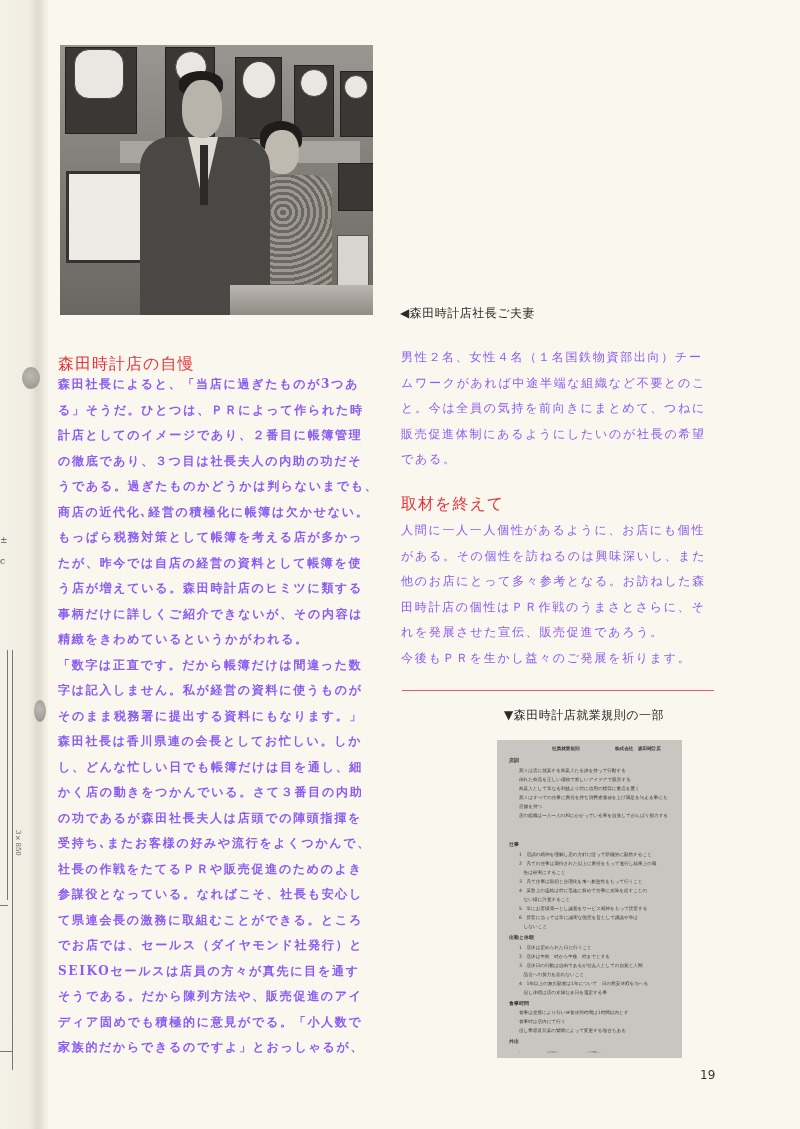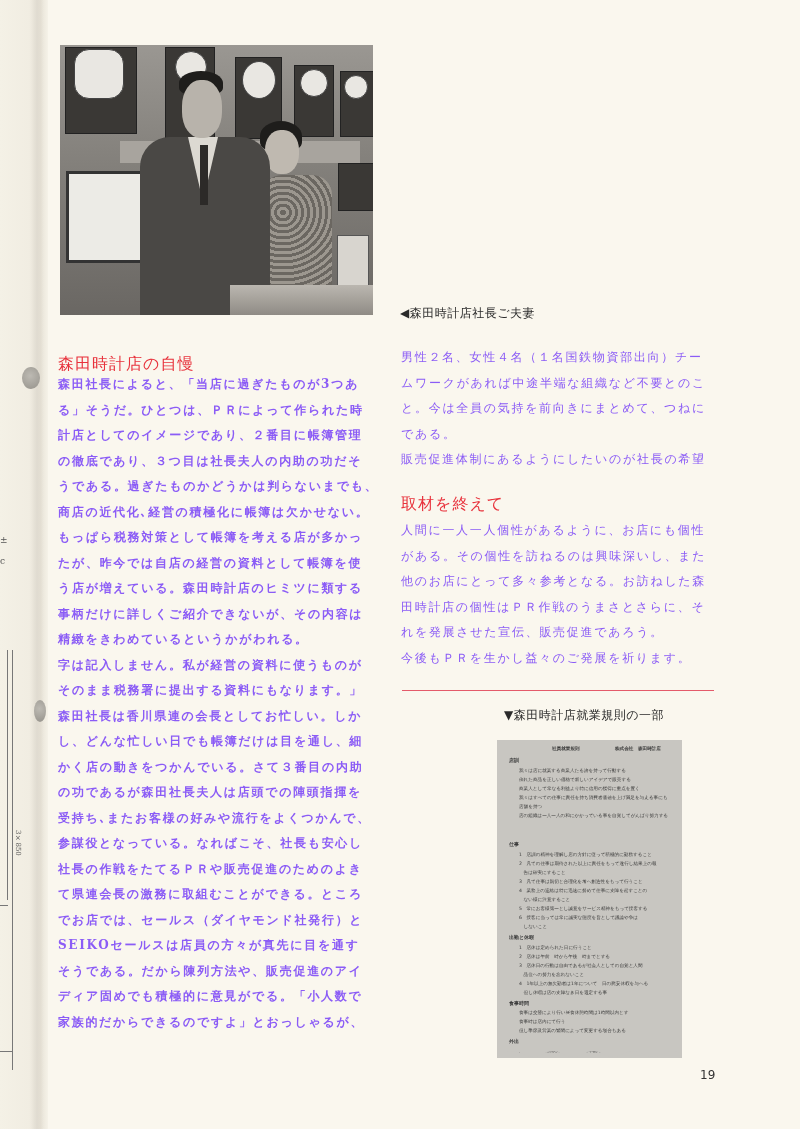--- a/index.html
+++ b/index.html
@@ -131,43 +131,44 @@
   <span class="line">る」そうだ。ひとつは、ＰＲによって作られた時</span>
   <span class="line">計店としてのイメージであり、２番目に帳簿管理</span>
   <span class="line">の徹底であり、３つ目は社長夫人の内助の功だそ</span>
   <span class="line">うである。過ぎたものかどうかは判らないまでも、</span>
   <span class="line">商店の近代化､経営の積極化に帳簿は欠かせない。</span>
   <span class="line">もっぱら税務対策として帳簿を考える店が多かっ</span>
   <span class="line">たが、昨今では自店の経営の資料として帳簿を使</span>
   <span class="line">う店が増えている。森田時計店のヒミツに類する</span>
   <span class="line">事柄だけに詳しくご紹介できないが、その内容は</span>
   <span class="line">精緻をきわめているというかがわれる。</span>
+  <span class="line">「数字は正直です。だから帳簿だけは間違った数</span>
   <span class="line">字は記入しません。私が経営の資料に使うものが</span>
   <span class="line">そのまま税務署に提出する資料にもなります。」</span>
   <span class="line">森田社長は香川県連の会長としてお忙しい。しか</span>
   <span class="line">し、どんな忙しい日でも帳簿だけは目を通し、細</span>
   <span class="line">かく店の動きをつかんでいる。さて３番目の内助</span>
   <span class="line">の功であるが森田社長夫人は店頭での陣頭指揮を</span>
   <span class="line">受持ち､またお客様の好みや流行をよくつかんで、</span>
+  <span class="line">社長の作戦をたてるＰＲや販売促進のためのよき</span>
   <span class="line">参謀役となっている。なればこそ、社長も安心し</span>
-  <span class="line">社長の作戦をたてるＰＲや販売促進のためのよき</span>
   <span class="line">て県連会長の激務に取組むことができる。ところ</span>
   <span class="line">でお店では、セールス（ダイヤモンド社発行）と</span>
   <span class="line">SEIKOセールスは店員の方々が真先に目を通す</span>
   <span class="line">そうである。だから陳列方法や、販売促進のアイ</span>
   <span class="line">ディア固めでも積極的に意見がでる。「小人数で</span>
   <span class="line">家族的だからできるのですよ」とおっしゃるが、</span>
 </div>
 
 <div class="para" style="left:401px;top:345px;">
   <span class="line">男性２名、女性４名（１名国鉄物資部出向）チー</span>
   <span class="line">ムワークがあれば中途半端な組織など不要とのこ</span>
   <span class="line">と。今は全員の気持を前向きにまとめて、つねに</span>
+  <span class="line">販売促進体制にあるようにしたいのが社長の希望</span>
   <span class="line">である。</span>
-  <span class="line">販売促進体制にあるようにしたいのが社長の希望</span>
 </div>
 
 <div class="heading" style="left:401px;top:494px;">取材を終えて</div>
 <div class="para" style="left:401px;top:518px;">
   <span class="line">人間に一人一人個性があるように、お店にも個性</span>
   <span class="line">がある。その個性を訪ねるのは興味深いし、また</span>
   <span class="line">他のお店にとって多々参考となる。お訪ねした森</span>
   <span class="line">田時計店の個性はＰＲ作戦のうまさとさらに、そ</span>
   <span class="line">れを発展させた宣伝、販売促進であろう。</span>
   <span class="line">今後もＰＲを生かし益々のご発展を祈ります。</span>

